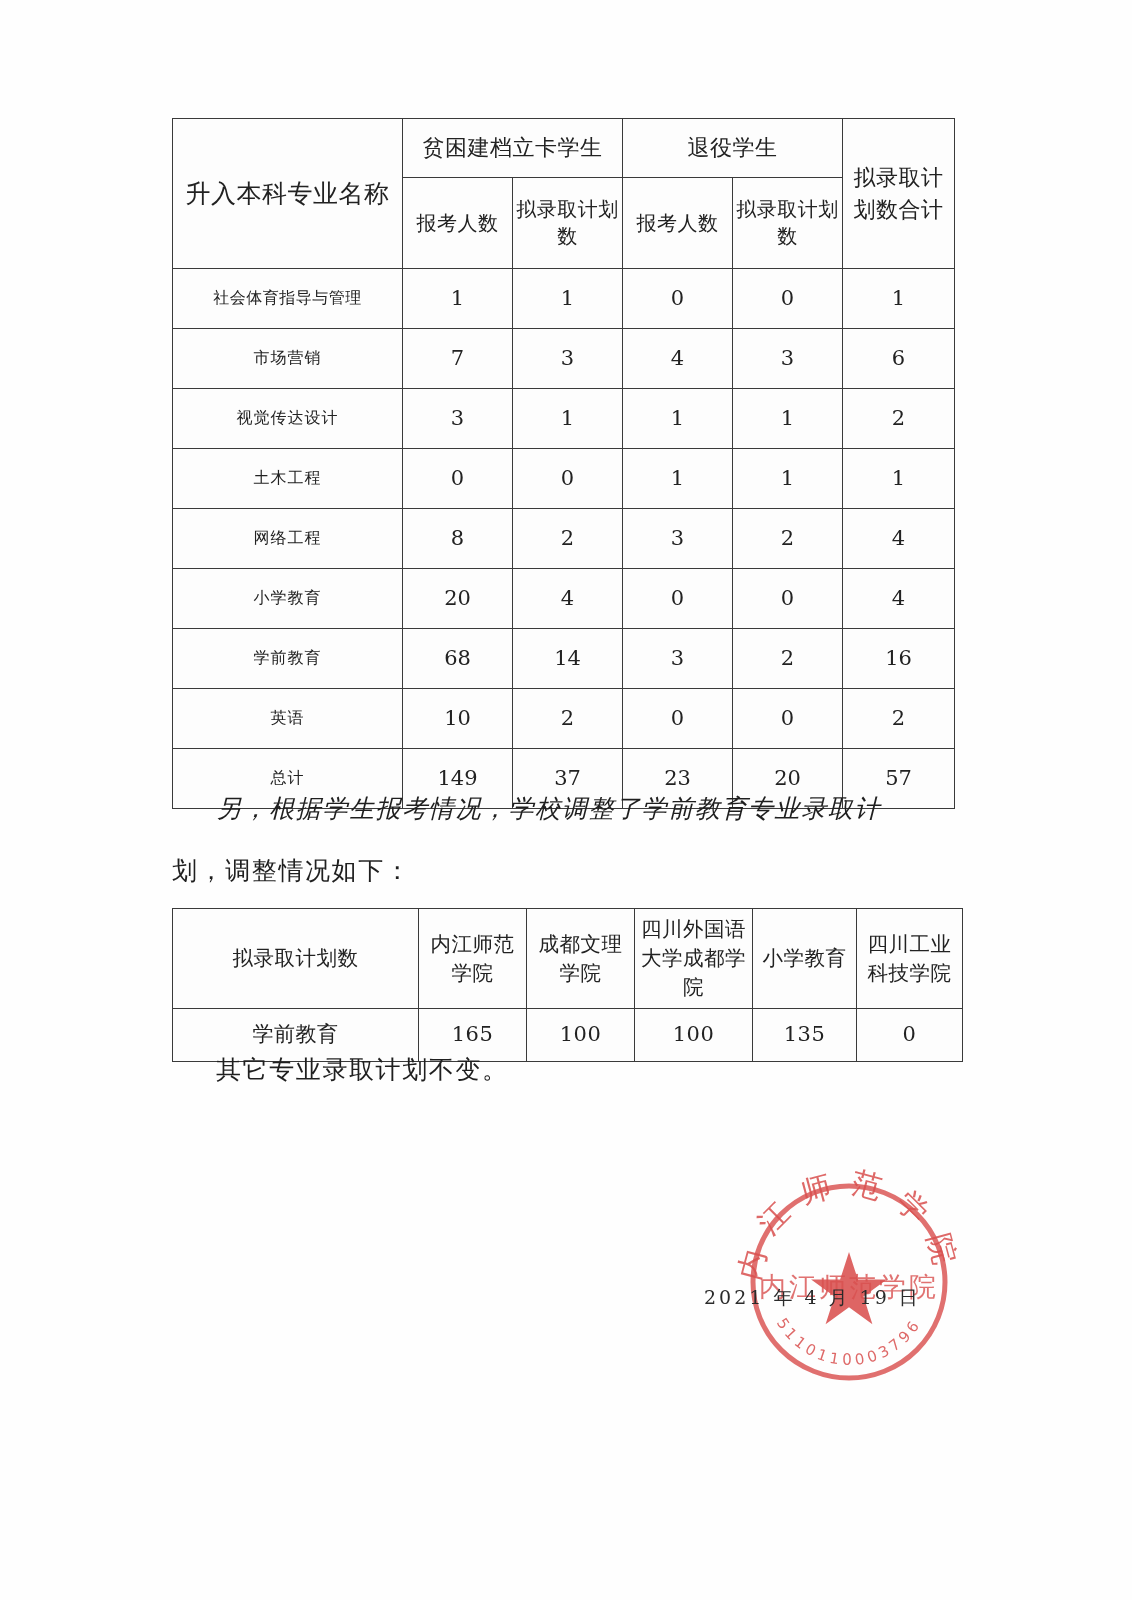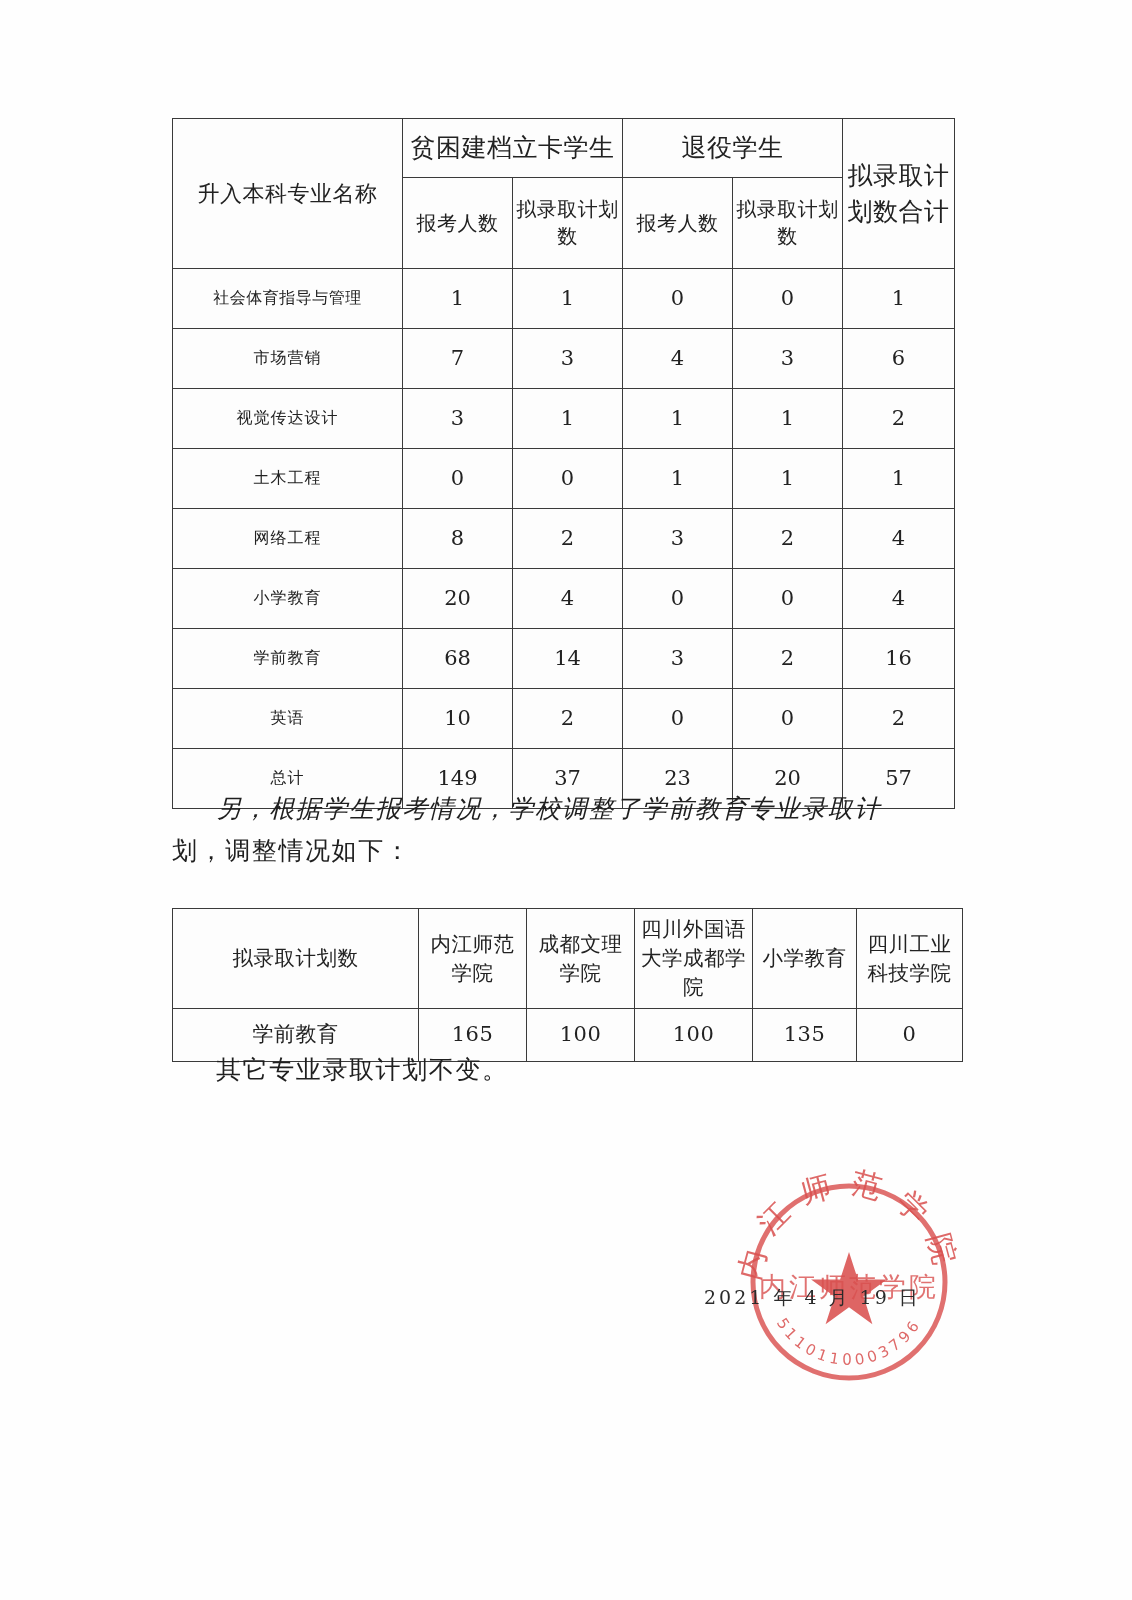--- a/index.html
+++ b/index.html
@@ -47,30 +47,30 @@
   #table-one {
     width: 782px;
   }
   #table-one td {
     font-size: 20.5px;
     line-height: 1.42;
     height: 57px;
   }
   #table-one .hdr-group {
     height: 56px;
-    font-size: 25px;
+    font-size: 22px;
   }
   #table-one .hdr-sub {
     height: 86px;
     font-size: 20px;
     line-height: 1.35;
     padding: 2px 3px;
   }
   #table-one .corner-cell {
-    font-size: 22px;
+    font-size: 25px;
     margin-left: 40px;
   }
   #table-one .rowhead {
     font-size: 16px;
     letter-spacing: 1px;
   }
   #table-one .rowhead.narrow { letter-spacing: 0.5px; }
   #table-one .numcell {
     font-family: "DejaVu Serif", "Liberation Serif", serif;
     font-size: 21px;
@@ -83,21 +83,21 @@
   
   .para {
     position: absolute;
     font-size: 25px;
     line-height: 1.0;
     letter-spacing: 1.6px;
     color: #1f1f1f;
     white-space: nowrap;
   }
   #para-note-l1 { left: 216px; top: 796px; font-style: italic; }
-  #para-note-l2 { left: 172px; top: 840px; font-family: Liberation Mono, monospace; }
+  #para-note-l2 { left: 172px; top: 858px; }
   #para-tail    { left: 216px; top: 1057px; }
 
   
   #table-two-wrap {
     position: absolute;
     left: 172px;
     top: 908px;
     width: 790px;
   }
   #table-two { width: 790px; }

